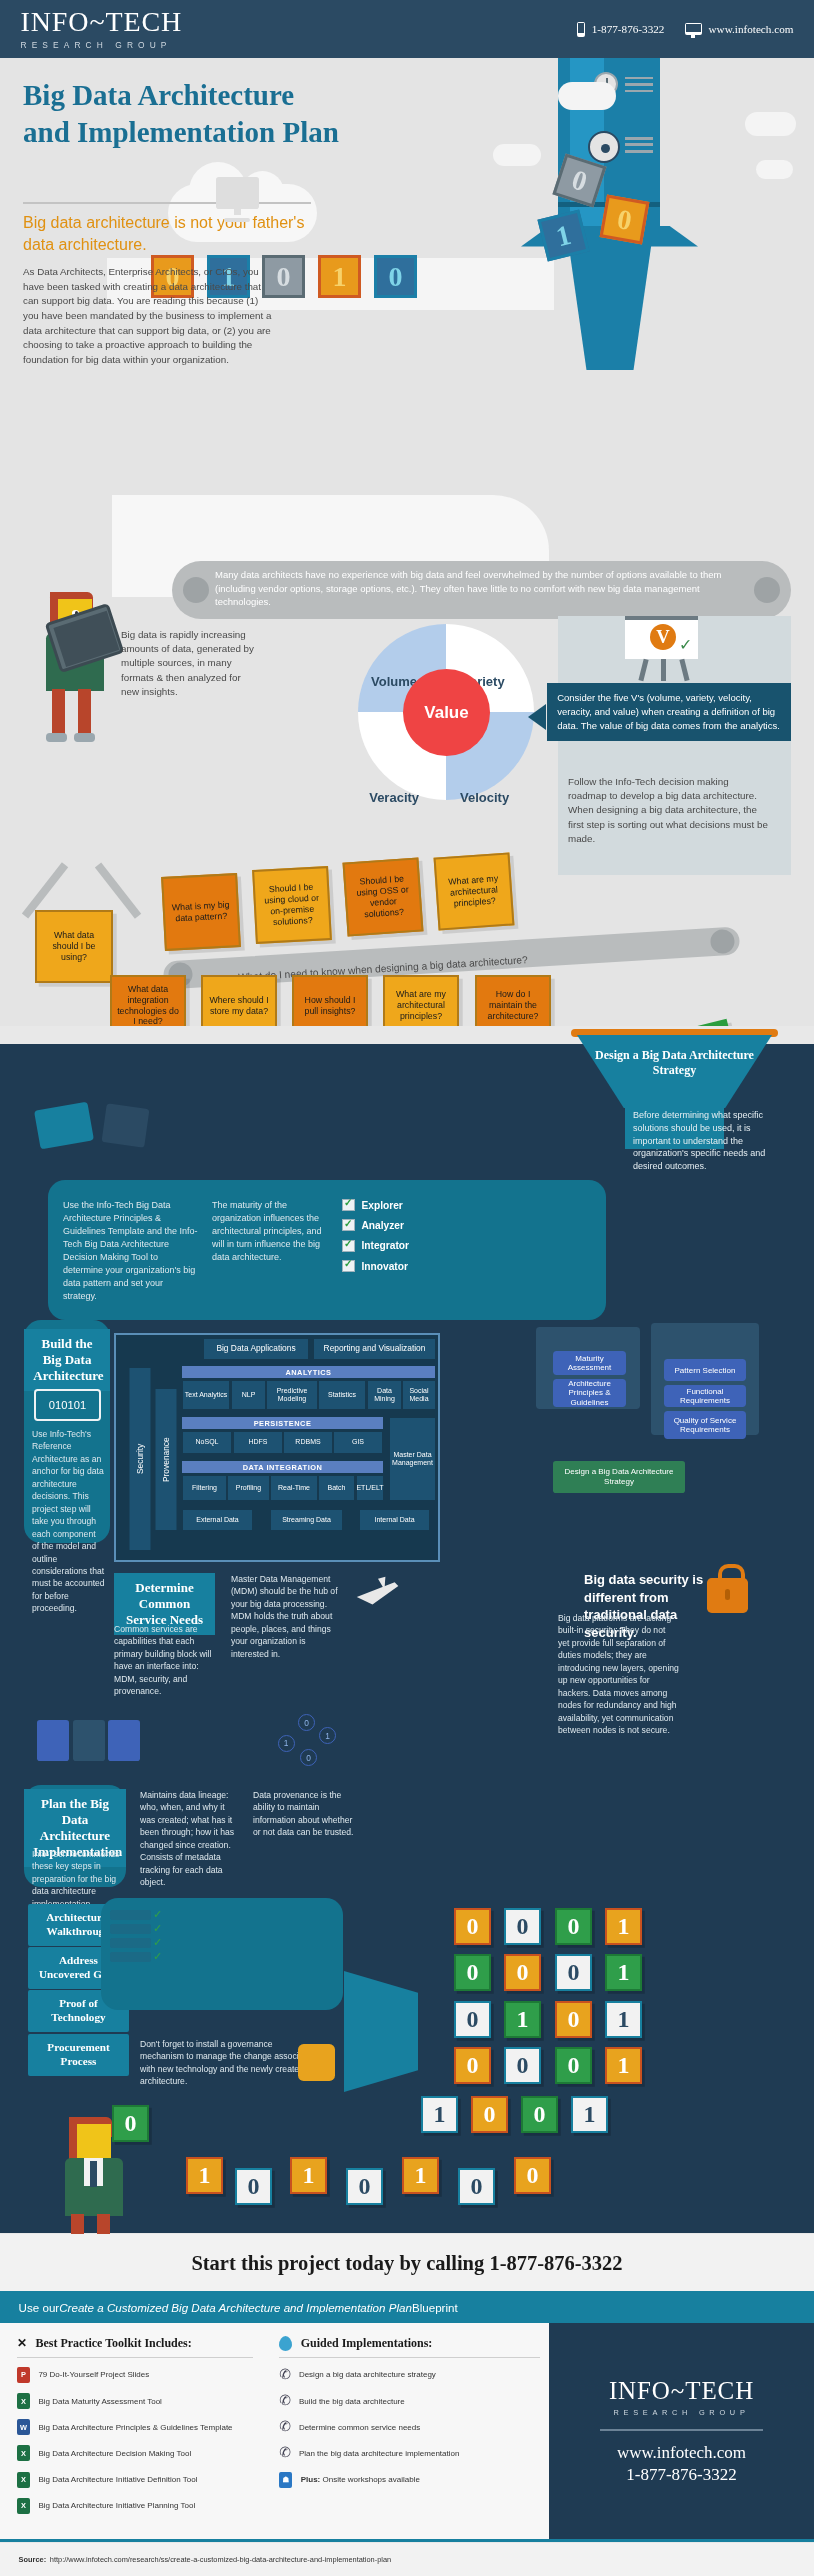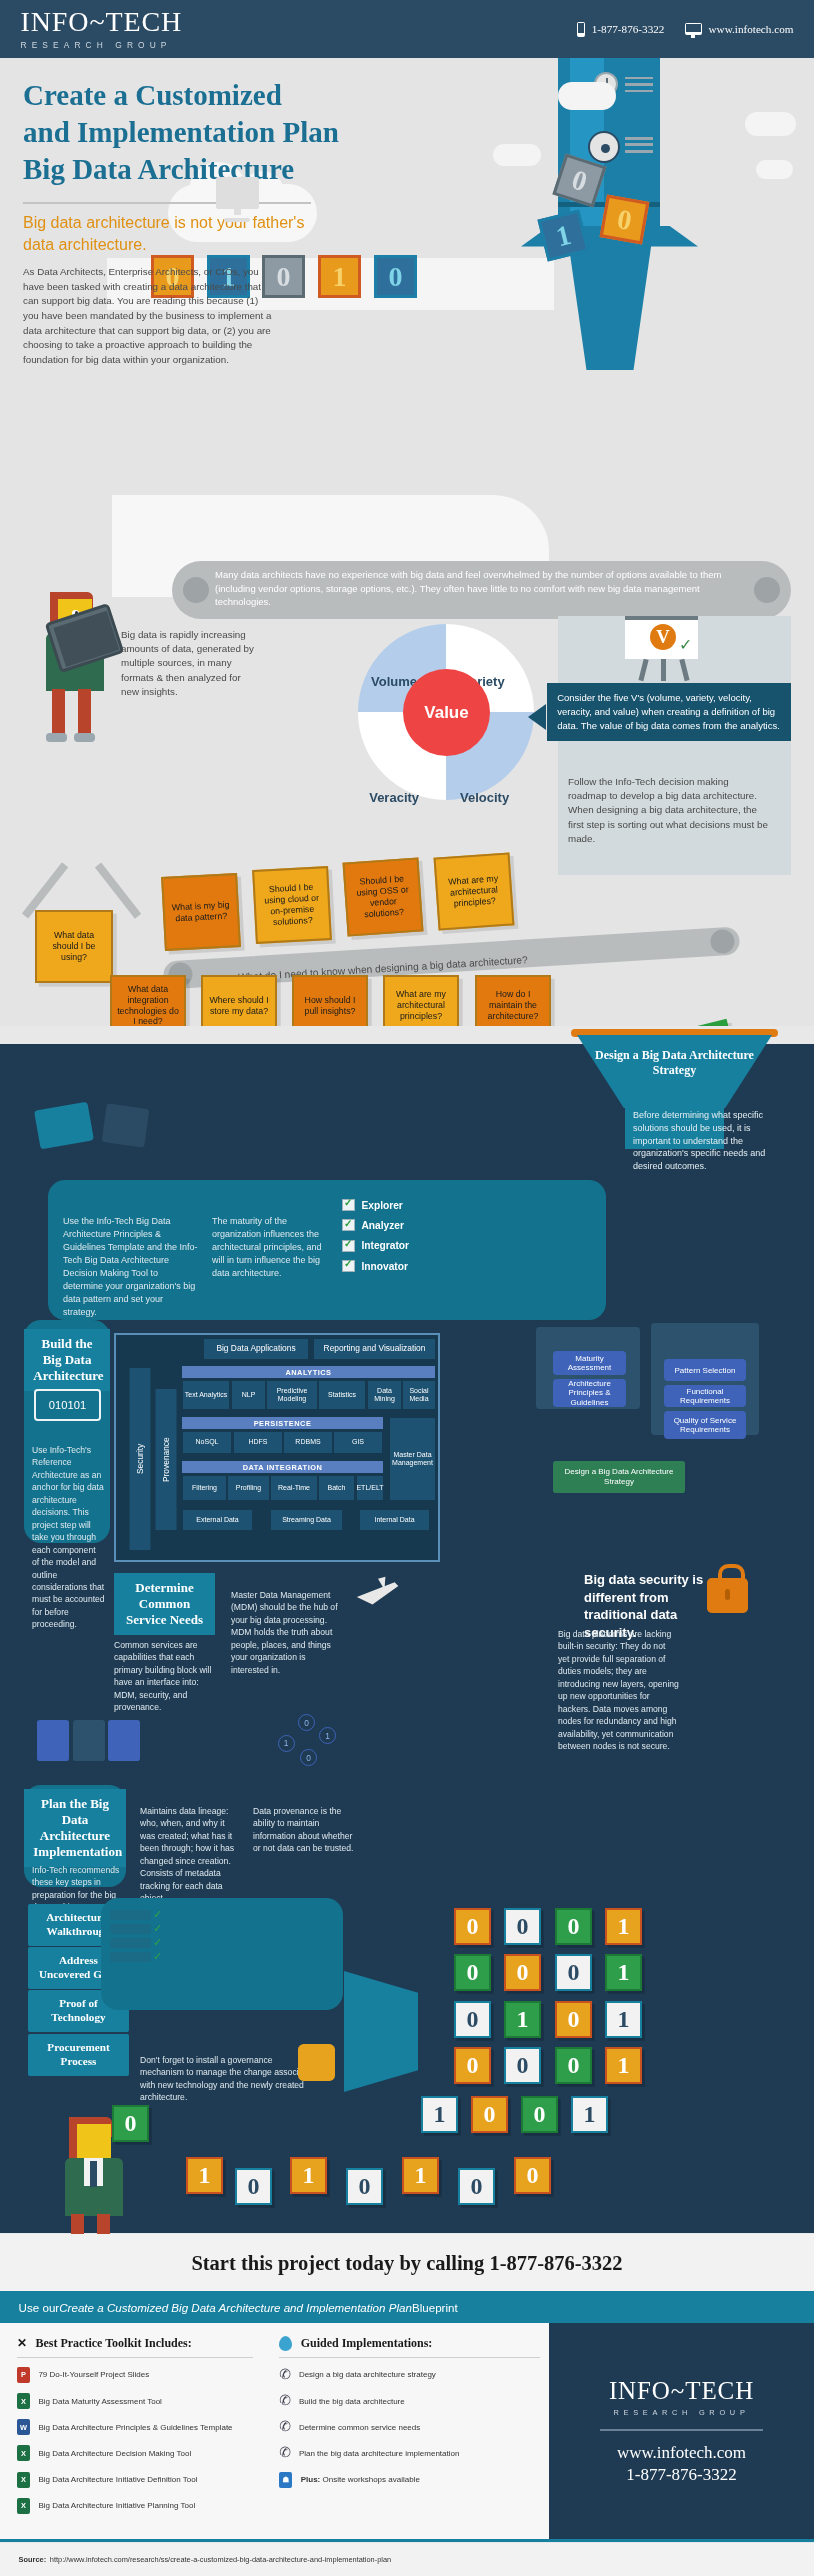--- a/index.html
+++ b/index.html
@@ -171,21 +171,21 @@
             clip-path: polygon(0 0, 100% 0, 76% 100%, 24% 100%);
             color:#fff; text-align:center; font-family:"Liberation Serif",serif; font-weight:bold;
             font-size:12px; line-height:1.25; padding-top:13px; }
   .funnel-top { position:absolute; left:571px; top:1029px; width:207px; height:8.4px; background:#e07b12; border-radius:4.7px;}
   .funnel-stem { position:absolute; left:625px; top:1106px; width:99px; height:43px; background:#17809f; }
   .funnel-note { position:absolute; left:633px; top:1109px; width:140px; color:#e6eef2; font-size:9px; line-height:1.42; }
 
   .teal-card { position:absolute; background:#13738e; border-radius:17px; }
   .sec-tab { position:absolute; background:#17809f; color:#fff; font-family:"Liberation Serif",serif;
              font-weight:bold; font-size:13px; text-align:center; line-height:1.25; padding:6.5px 9.3px; }
-  .dtext { color:#dfe9ee; font-size:9px; line-height:1.45; position:absolute;margin-top:16px; }
+  .dtext { color:#dfe9ee; font-size:9px; line-height:1.45; position:absolute; }
   .dtext.sm { font-size:8.6px; }
 
   .lvl-item { display:flex; align-items:center; gap:6.5px; color:#fff; font-size:10.2px; font-weight:bold; margin-bottom:8.4px; }
   .lvl-box { width:13px; height:12px; background:#eef3f5; border:0.9px solid #9fb3bd; position:relative; }
   .lvl-box::after { content:"✓"; position:absolute; left:0.9px; top:-2.8px; color:#2a9d3e; font-size:10.2px; font-weight:bold; }
 
   
   .archbox { position:absolute; left:114px; top:1333px; width:326px; height:229px; border:2.8px solid #5a8fb8;
              background:#16394f; }
   .abar { position:absolute; background:#5a7fc0; color:#fff; font-size:7.4px; font-weight:bold; letter-spacing:0.5px;
@@ -302,23 +302,22 @@
     <div class="bblock bb-bl" style="left:207px;top:197px;">1</div>
     <div class="bblock bb-gy" style="left:262px;top:197px;">0</div>
     <div class="bblock bb-or" style="left:318px;top:197px;">1</div>
     <div class="bblock bb-bl" style="left:374px;top:197px;">0</div>
 
     <div class="bblock bb-gy" style="left:558px;top:101px;transform:rotate(18deg);">0</div>
     <div class="bblock bb-bl" style="left:542px;top:156px;transform:rotate(-14deg);">1</div>
     <div class="bblock bb-or" style="left:603px;top:140px;transform:rotate(10deg);">0</div>
 
     <div class="hero-title">
-      <div>Create a Customized</div>
+      <div>Big Data Architecture</div>
       <div>and Implementation Plan</div>
-      <div>Big Data Architecture</div>
     </div>
     <div class="hero-rule"></div>
     <div class="hero-sub">Big data architecture is not your father's data architecture.</div>
     <div class="hero-body">As Data Architects, Enterprise Architects, or CIOs, you have been tasked with creating a data architecture that can support big data. You are reading this because (1) you have been mandated by the business to implement a data architecture that can support big data, or (2) you are choosing to take a proactive approach to building the foundation for big data within your organization.</div>
 
     <div class="big-swoosh"></div>
     <div class="bubble-grey">
       <span class="bub-dot" style="left:11.2px;"></span>
       <span class="bub-dot" style="right:11.2px;"></span>
       <span>Many data architects have no experience with big data and feel overwhelmed by the number of options available to them (including vendor options, storage options, etc.). They often have little to no comfort with new big data management technologies.</span>

